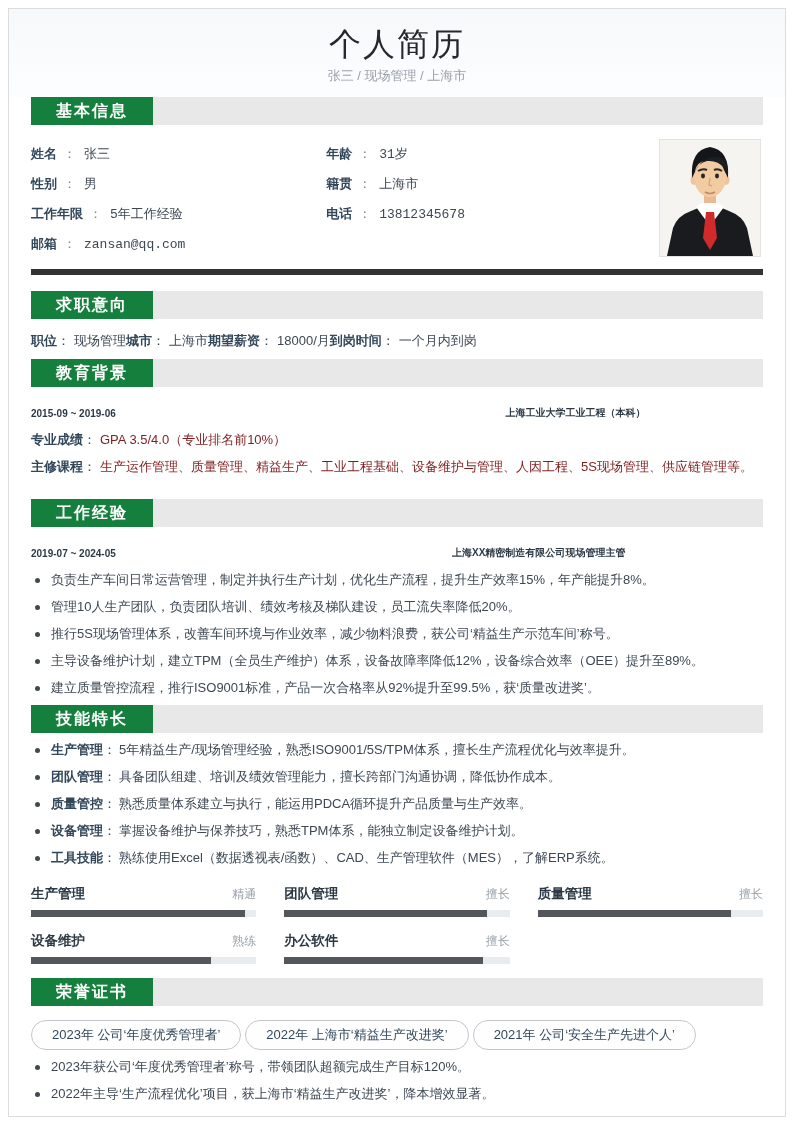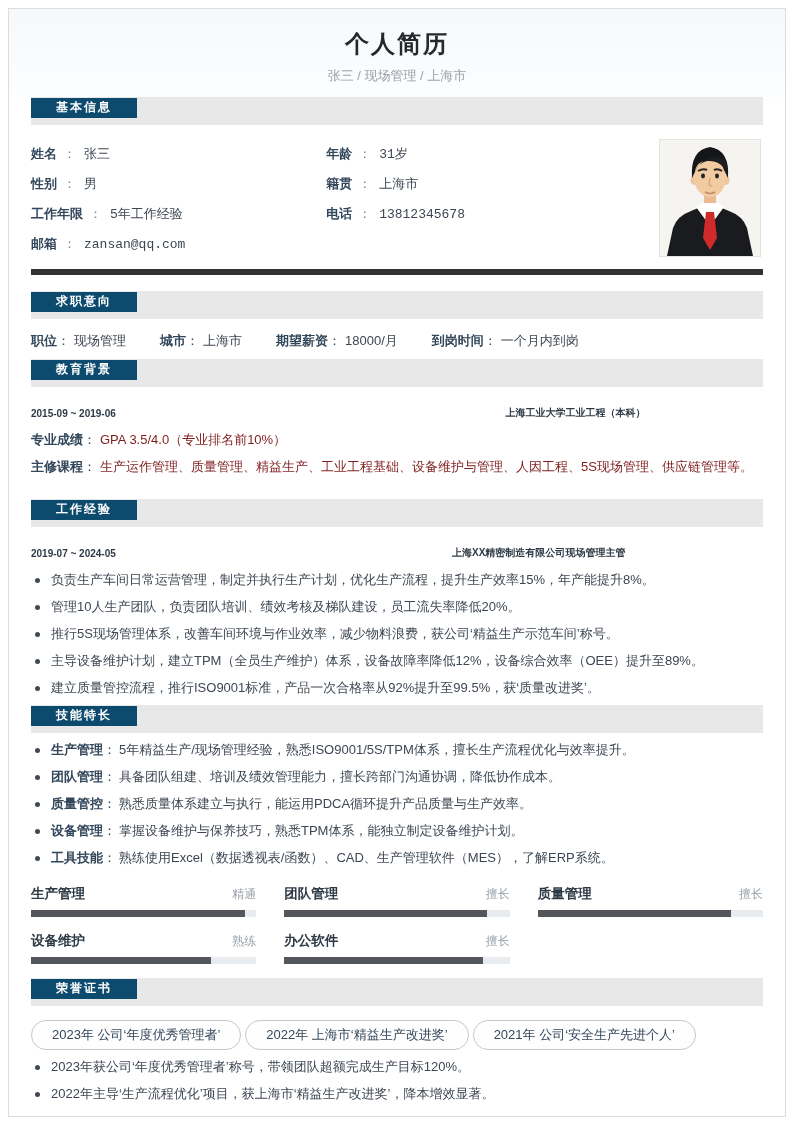--- a/index.html
+++ b/index.html
@@ -9,46 +9,46 @@
   .page-card {
     position:absolute; left:8px; top:8px; width:778px; height:1109px;
     background:#ffffff; border:1px solid #d9dce1; overflow:hidden;
   }
 
   
   .resume-header {
     padding-top:18px; text-align:center;
     background:linear-gradient(180deg,#f6f8fa 0%, #fcfdfe 92%);
   }
-  .resume-title { font-size:24px; font-weight:bold; color:#24292e; line-height:34px; letter-spacing:2px; }
+  .resume-title { font-size:32px; font-weight:normal; color:#24292e; line-height:34px; letter-spacing:2px; }
   .resume-subtitle { margin-top:6px; font-size:13px; color:#9aa1a9; line-height:18px; padding-bottom:12px; }
 
   .content { padding:0 22px; }
 
   
   .sec-band { height:28px; background:#e8e8e8; position:relative; }
   .sec-chip {
-    display:inline-flex; align-items:center; height:20px; background:#0c4a6e;
-    color:#ffffff; font-weight:bold; font-size:12px; padding:0 25px; letter-spacing:2px;
+    display:inline-flex; align-items:center; height:28px; background:#15803d;
+    color:#ffffff; font-weight:bold; font-size:16px; padding:0 25px; letter-spacing:2px;
   }
 
   
   .basic-wrap { display:flex; margin-top:14px; }
   .basic-grid { flex:1; display:grid; grid-template-columns:47% 53%; grid-auto-rows:30px; align-items:center; grid-auto-flow:column; grid-template-rows:repeat(4,30px);font-family:Liberation Mono, monospace; }
   .field { font-size:13px; white-space:nowrap; }
   .field .lbl { font-weight:bold; color:#33475b; }
   .field .colon { color:#7b8694; margin:0 8px 0 6px; }
   .field .val { color:#3d4753; }
   .photo-box { width:102px; height:118px; border:1px solid #e3e3e0; background:#f4f3f1; overflow:hidden; flex:0 0 auto; margin-right:2px; }
   .photo-box svg { display:block; }
 
   .dark-divider { height:6px; background:#323232; margin-top:10px; }
 
   
-  .intent-row { display:flex; gap:34px; margin-top:12px; height:20px; align-items:center; font-size:13px; }
+  .intent-row { display:flex; margin-top:12px; height:20px; align-items:center; font-size:13px; }
   .intent-item .lbl { font-weight:bold; color:#33475b; }
   .intent-item .colon { color:#33475b; margin-right:4px; }
   .intent-item .val { color:#3d4753; }
 
   
   .head3 { display:flex; margin-top:16px; height:20px; align-items:center; font-size:10px; font-weight:bold; color:#2d3a46; }
   .head3 .h-left { flex:0 0 27%; text-align:left; }
   .head3 .h-mid { flex:1; text-align:right; }
   .head3 .h-right { flex:0 0 27%; text-align:left; }
 

